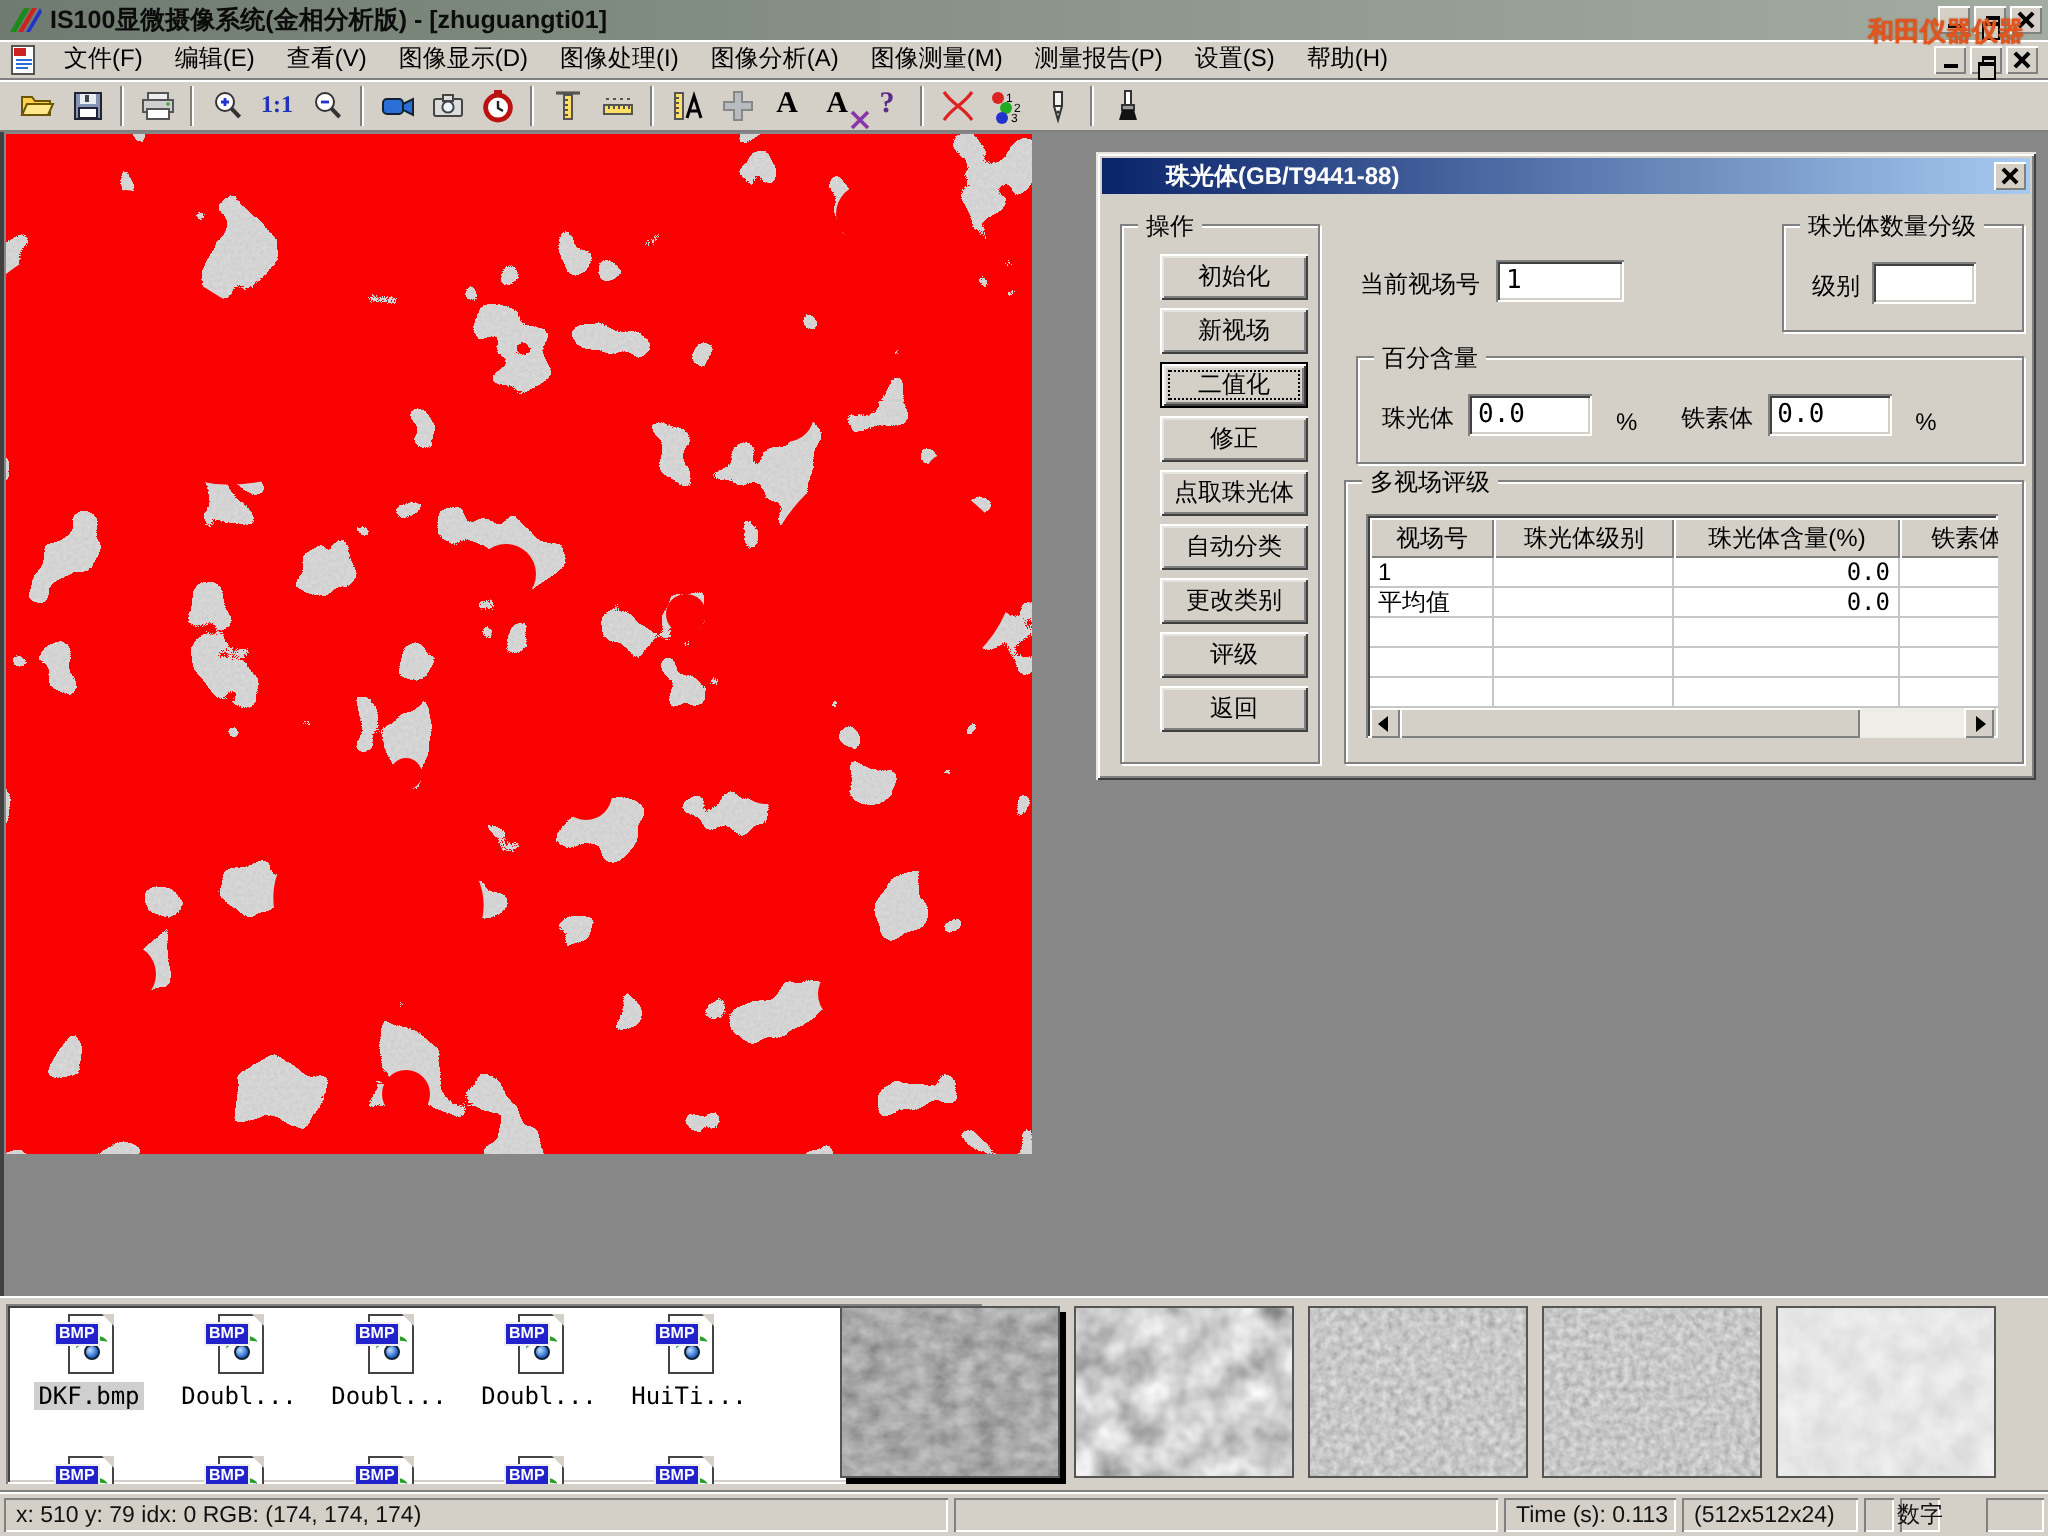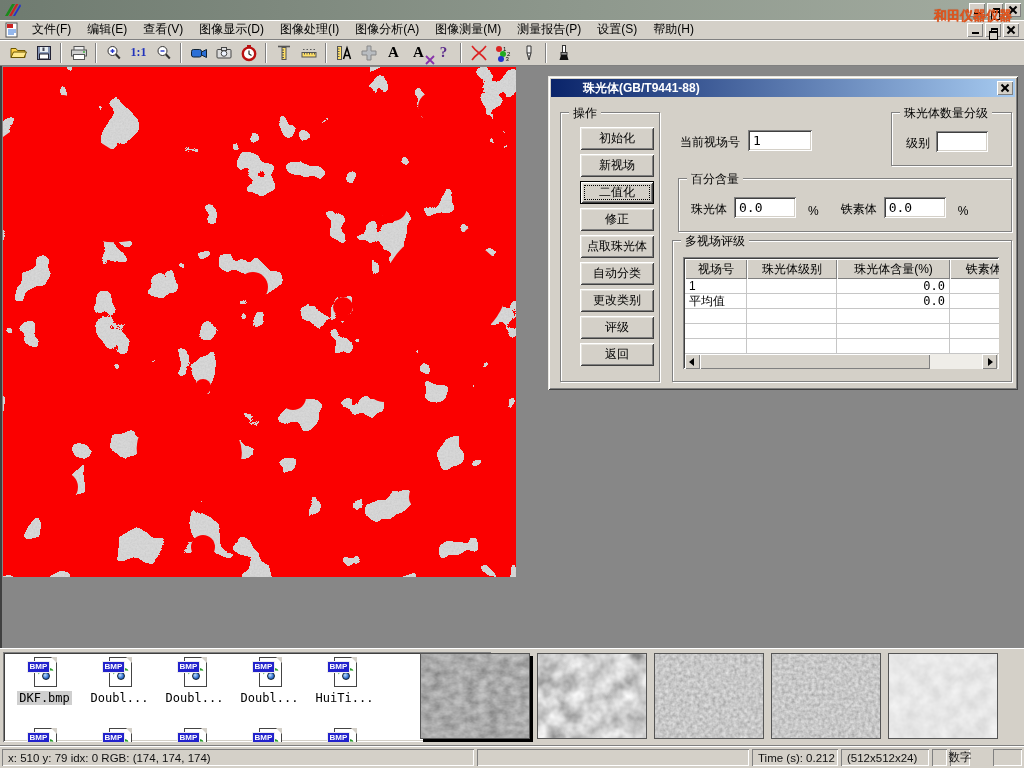--- a/index.html
+++ b/index.html
@@ -185,20 +185,21 @@
     </filter>
   </defs>
 </svg>
 
 <div class="titlebar">
   <svg class="app-logo" viewBox="0 0 18 15">
     <path d="M2 13 L9 1 L12 1 L5 13 Z" fill="#1a8a1a"></path>
     <path d="M6 13 L13 1 L15.5 1 L8.5 13 Z" fill="#cc2222"></path>
     <path d="M10 13 L17 1 L18 3 L12 13 Z" fill="#2233cc"></path>
   </svg>
+  <span class="title">IS100显微摄像系统(金相分析版) - [zhuguangti01]</span>
   <div class="winbtns">
     <div class="winbtn raised-thin">
         <span class="glyph-min"></span>
       </div>
     <div class="winbtn raised-thin">
         <span class="glyph-restore"></span>
       </div>
     <div class="winbtn raised-thin">
         <span class="glyph-x"></span>
       </div>
@@ -651,18 +652,18 @@
       <rect width="110" height="86" filter="url(#t4)"></rect>
     </svg>
   <svg class="thumb" style="left:888px;">
       <rect width="110" height="86" filter="url(#t5)"></rect>
     </svg>
 </div>
 
 <div class="statusbar">
   <div class="sb-panel" style="left:2px; width:472px;">x: 510 y: 79  idx: 0  RGB: (174, 174, 174)</div>
   <div class="sb-panel" style="left:477px; width:272px;"></div>
-  <div class="sb-panel" style="left:752px; width:86px;">Time (s): 0.212</div>
+  <div class="sb-panel" style="left:752px; width:86px;">Time (s): 0.113</div>
   <div class="sb-panel" style="left:841px; width:88px;">(512x512x24)</div>
   <div class="sb-panel" style="left:932px; width:15px;"></div>
   <div class="sb-panel" style="left:950px; width:20px; justify-content:center;">数字</div>
   <div class="sb-panel" style="left:993px; width:29px;"></div>
 </div>
 
 </body></html>

